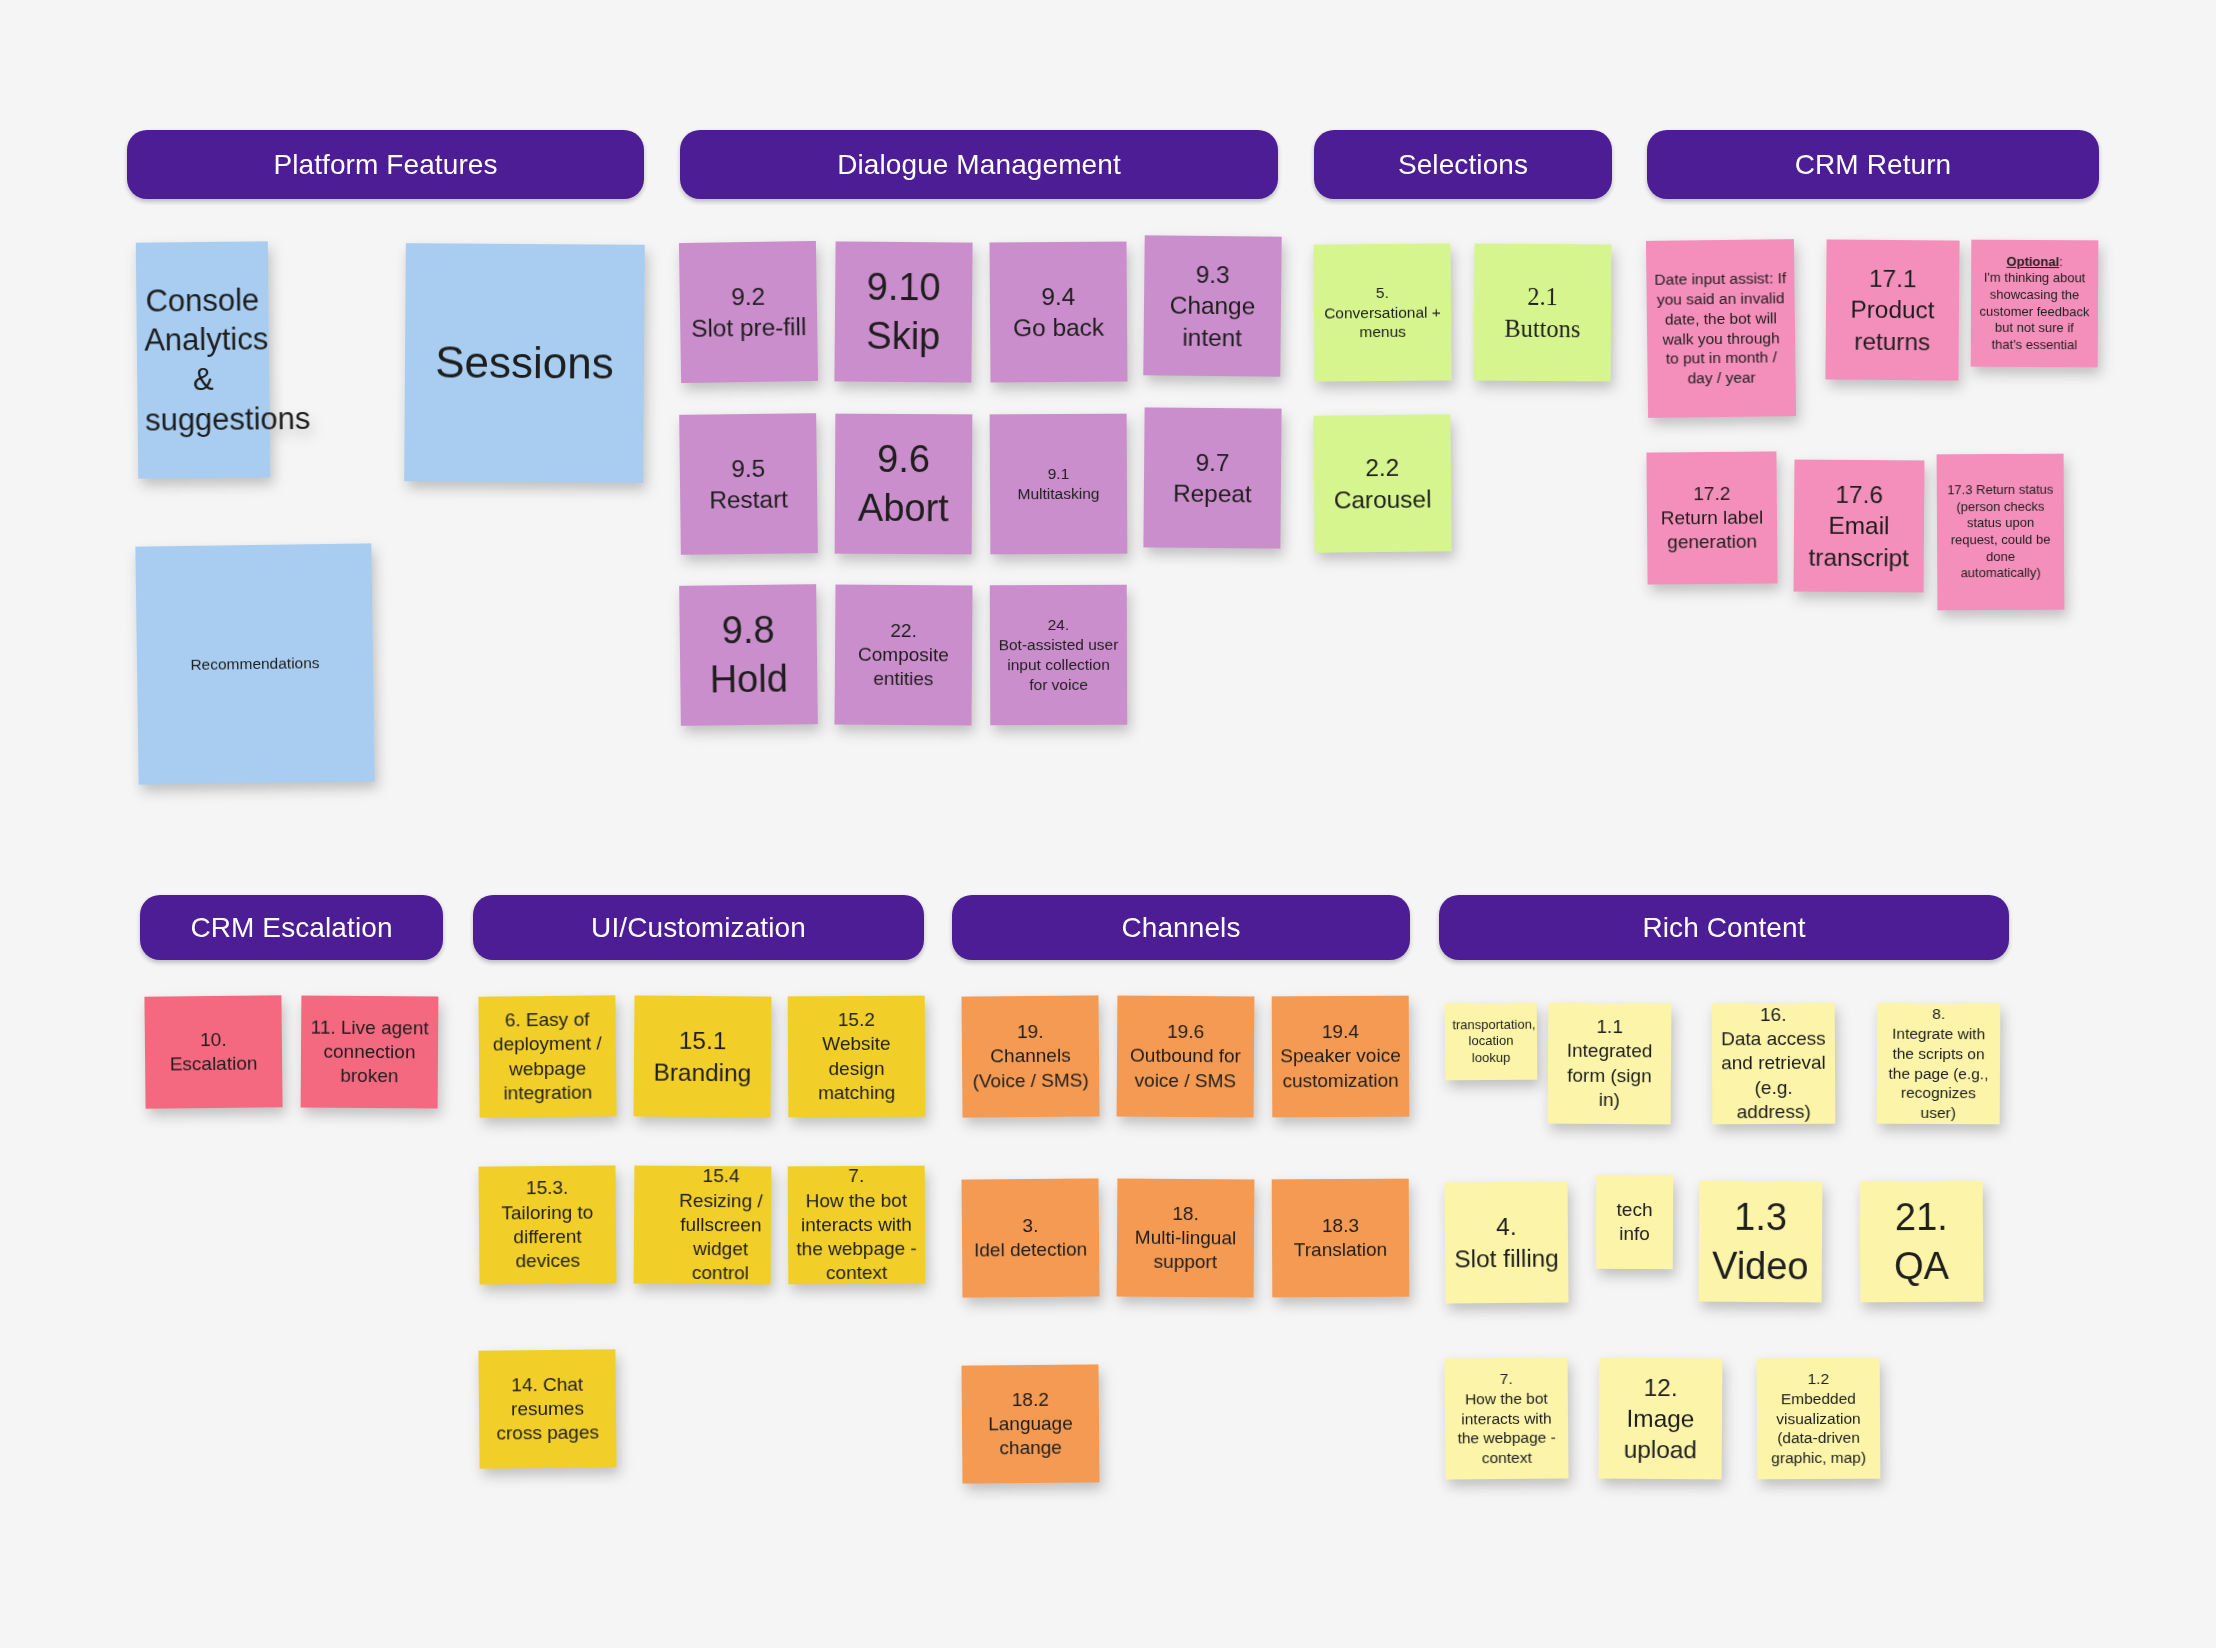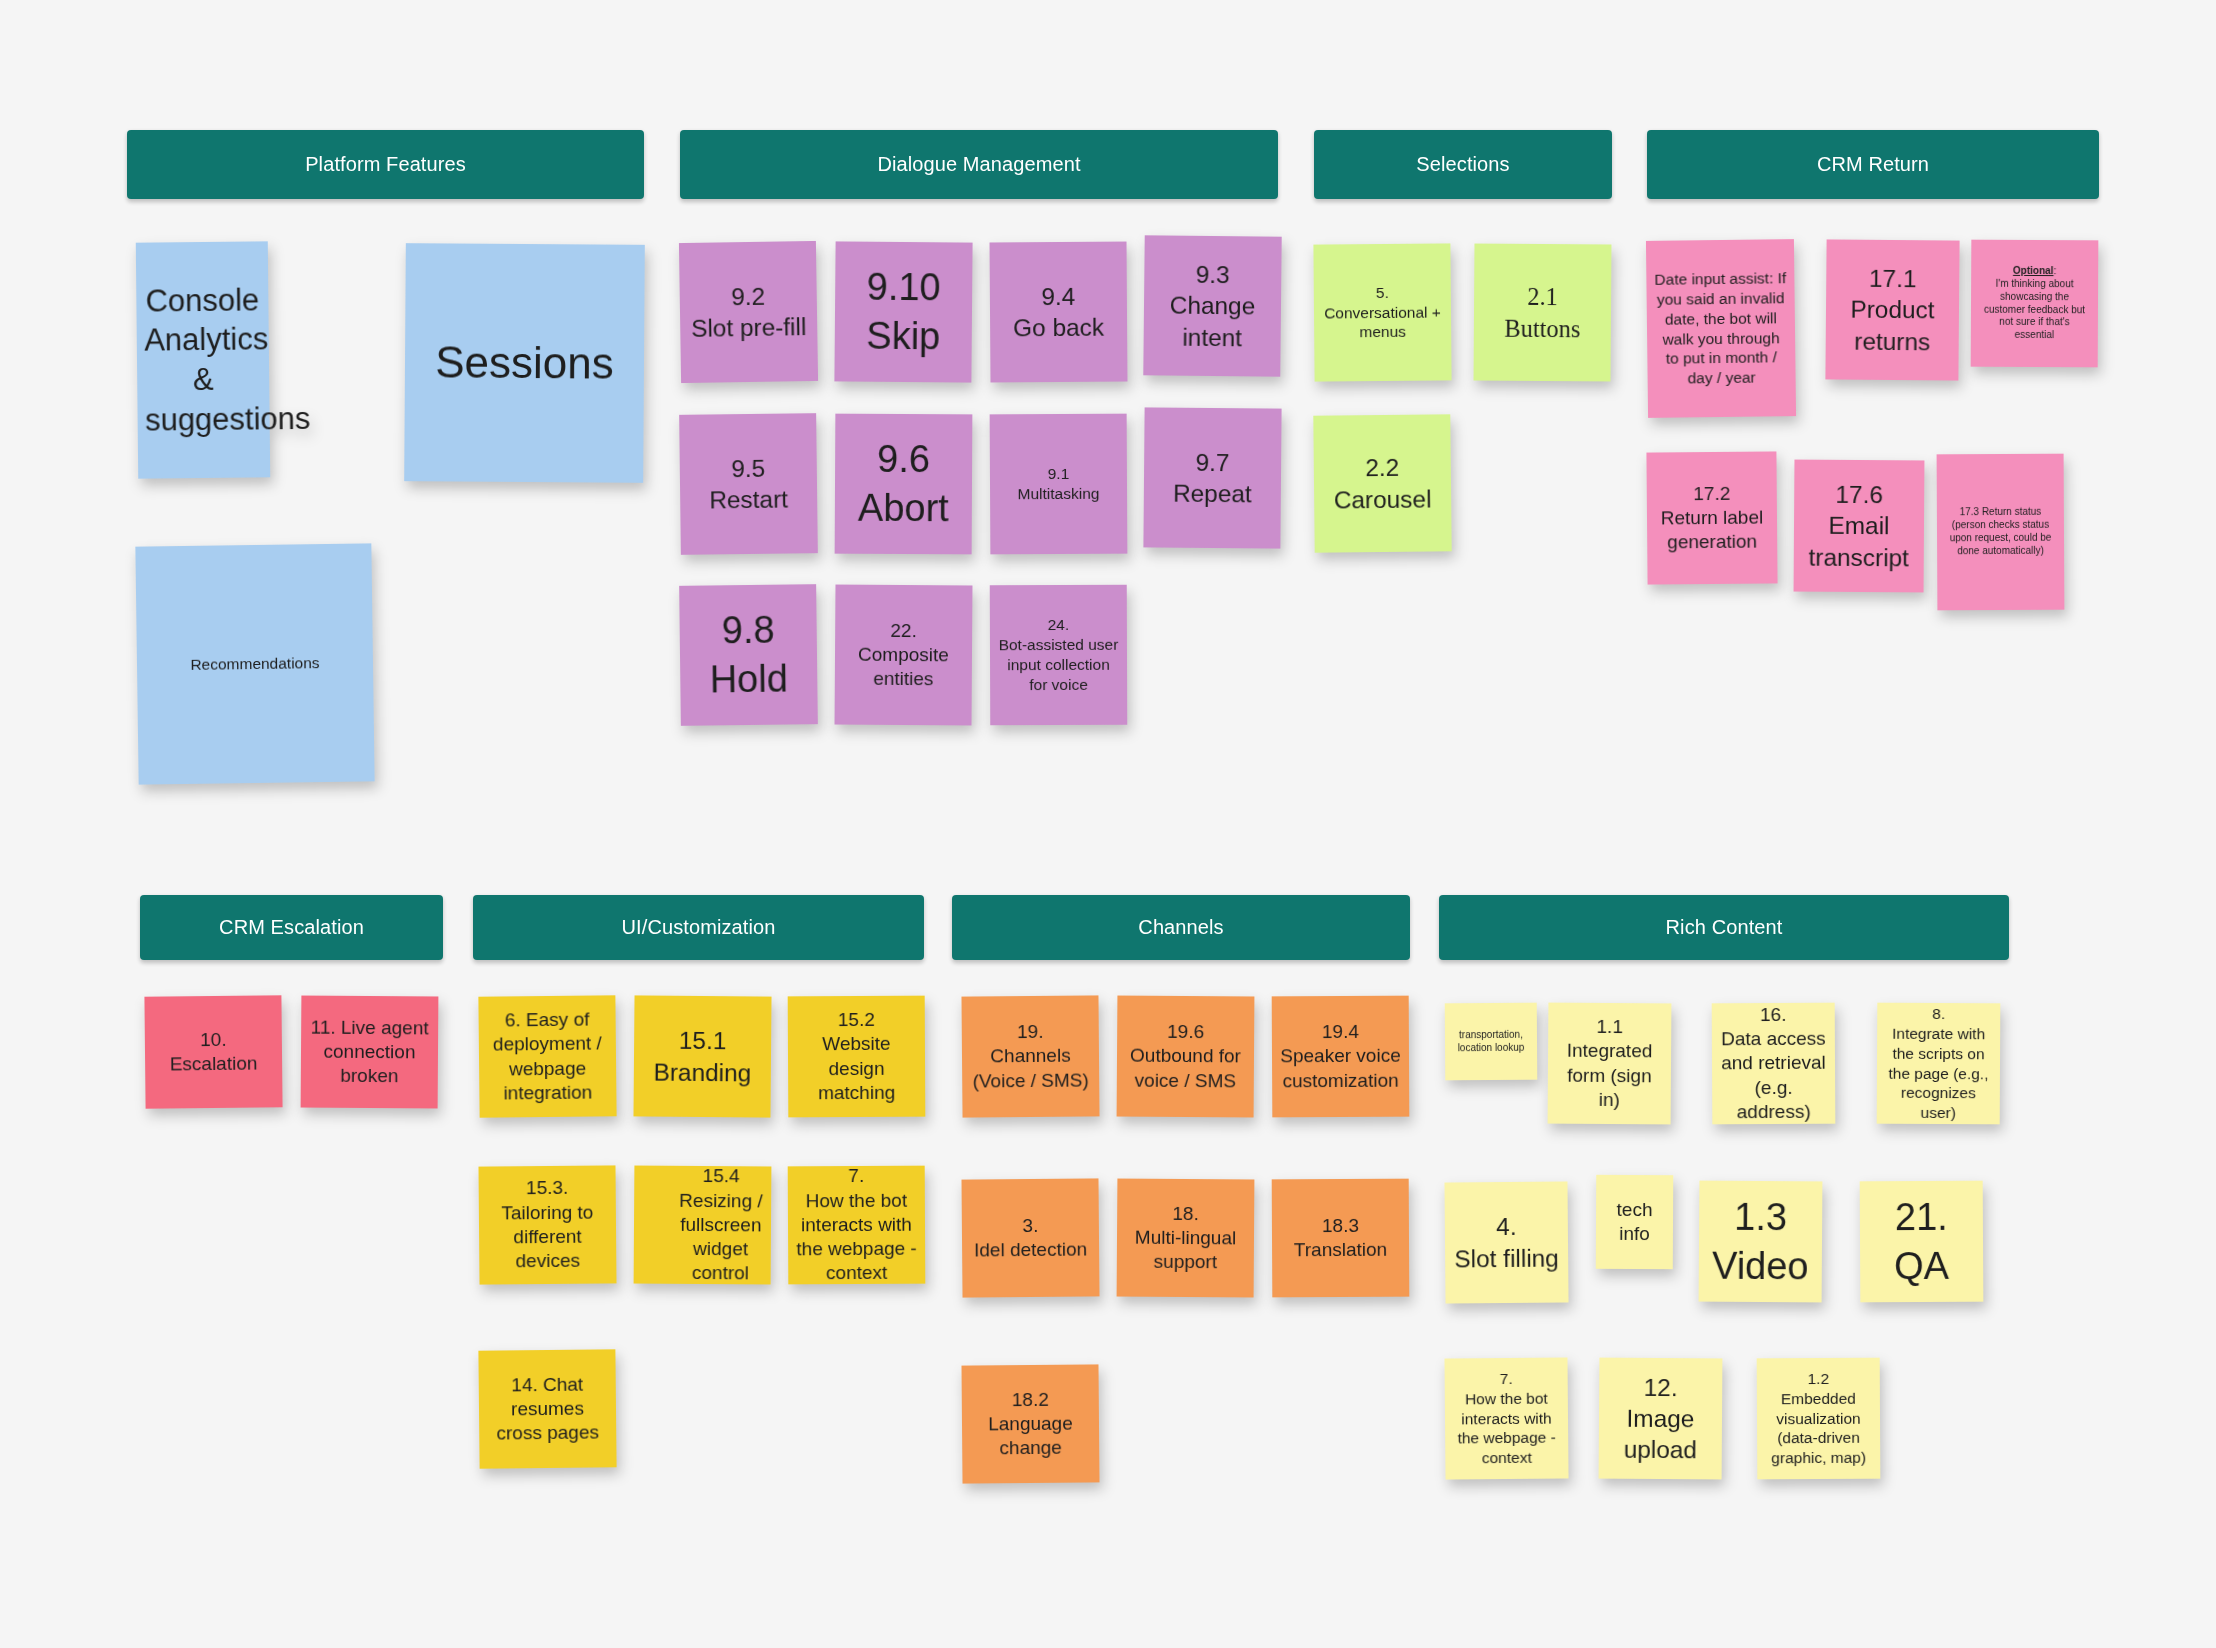--- a/index.html
+++ b/index.html
@@ -9,25 +9,25 @@
     font-family:"Liberation Sans","DejaVu Sans",sans-serif;
     color:#1c1c1c;
     overflow:hidden;
     position:relative;
   }
   .board{position:absolute;inset:0;}
 
   
   .hdr{
     position:absolute;
-    background:#0f766e;
-    border-radius:4px;
+    background:#4c1d95;
+    border-radius:20px;
     color:#ffffff;
     display:flex;align-items:center;justify-content:center;
-    font-size:20px;
+    font-size:28px;
     font-weight:400;
     letter-spacing:0.1px;
     box-shadow:0 2.2px 4.4px rgba(0,0,0,.22);
   }
 
   
   .note{
     position:absolute;
     display:flex;align-items:center;justify-content:center;
     text-align:center;
@@ -44,21 +44,21 @@
   .c-blue  {background:#a8cdf0;}
   .c-purple{background:#cb8ecc;}
   .c-green {background:#d6f58e;}
   .c-pink  {background:#f48fbc;}
   .c-red   {background:#f4697f;}
   .c-yellow{background:#f2cf28;}
   .c-orange{background:#f49a53;}
   .c-cream {background:#fbf4a9;}
 
   
-  .s-xs{font-size:10px;}
+  .s-xs{font-size:13px;}
   .s-sm{font-size:15.5px;}
   .s-md{font-size:19px;}
   .s-lg{font-size:24.4px;}
   .s-xl{font-size:31px;}
   .s-xxl{font-size:38px;}
   .s-huge{font-size:44px;}
 
   u{text-decoration:underline;}
 </style>
 </head>

